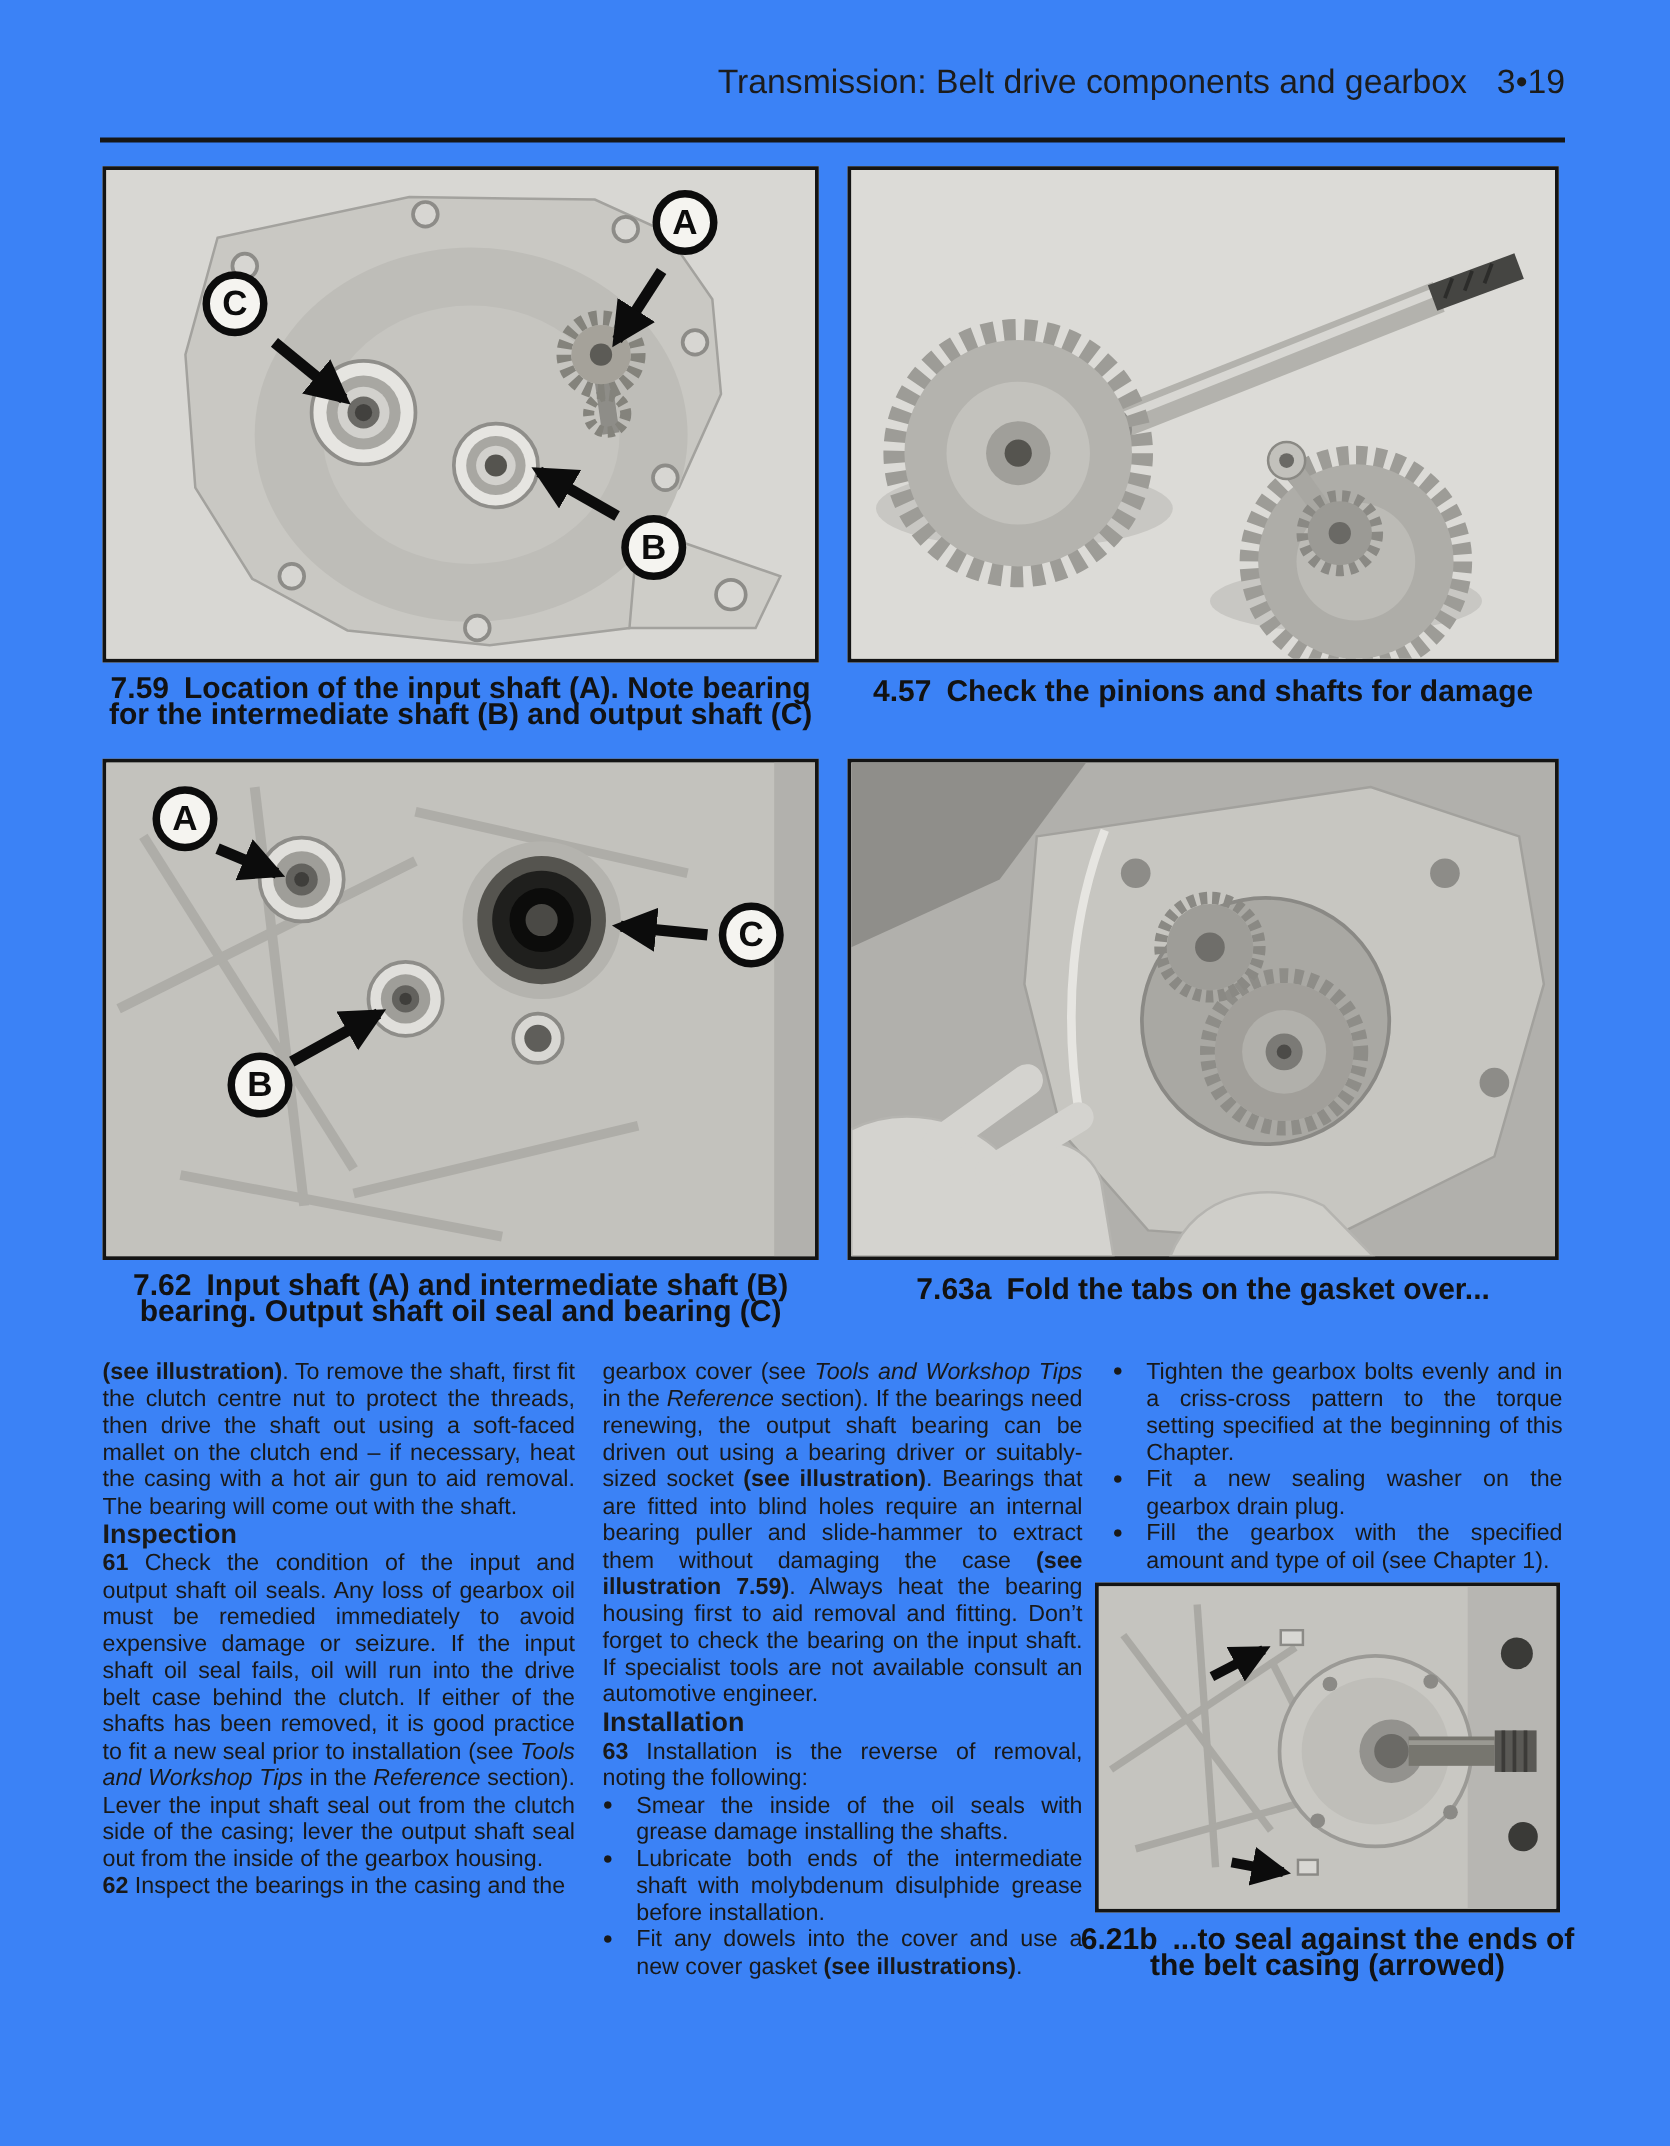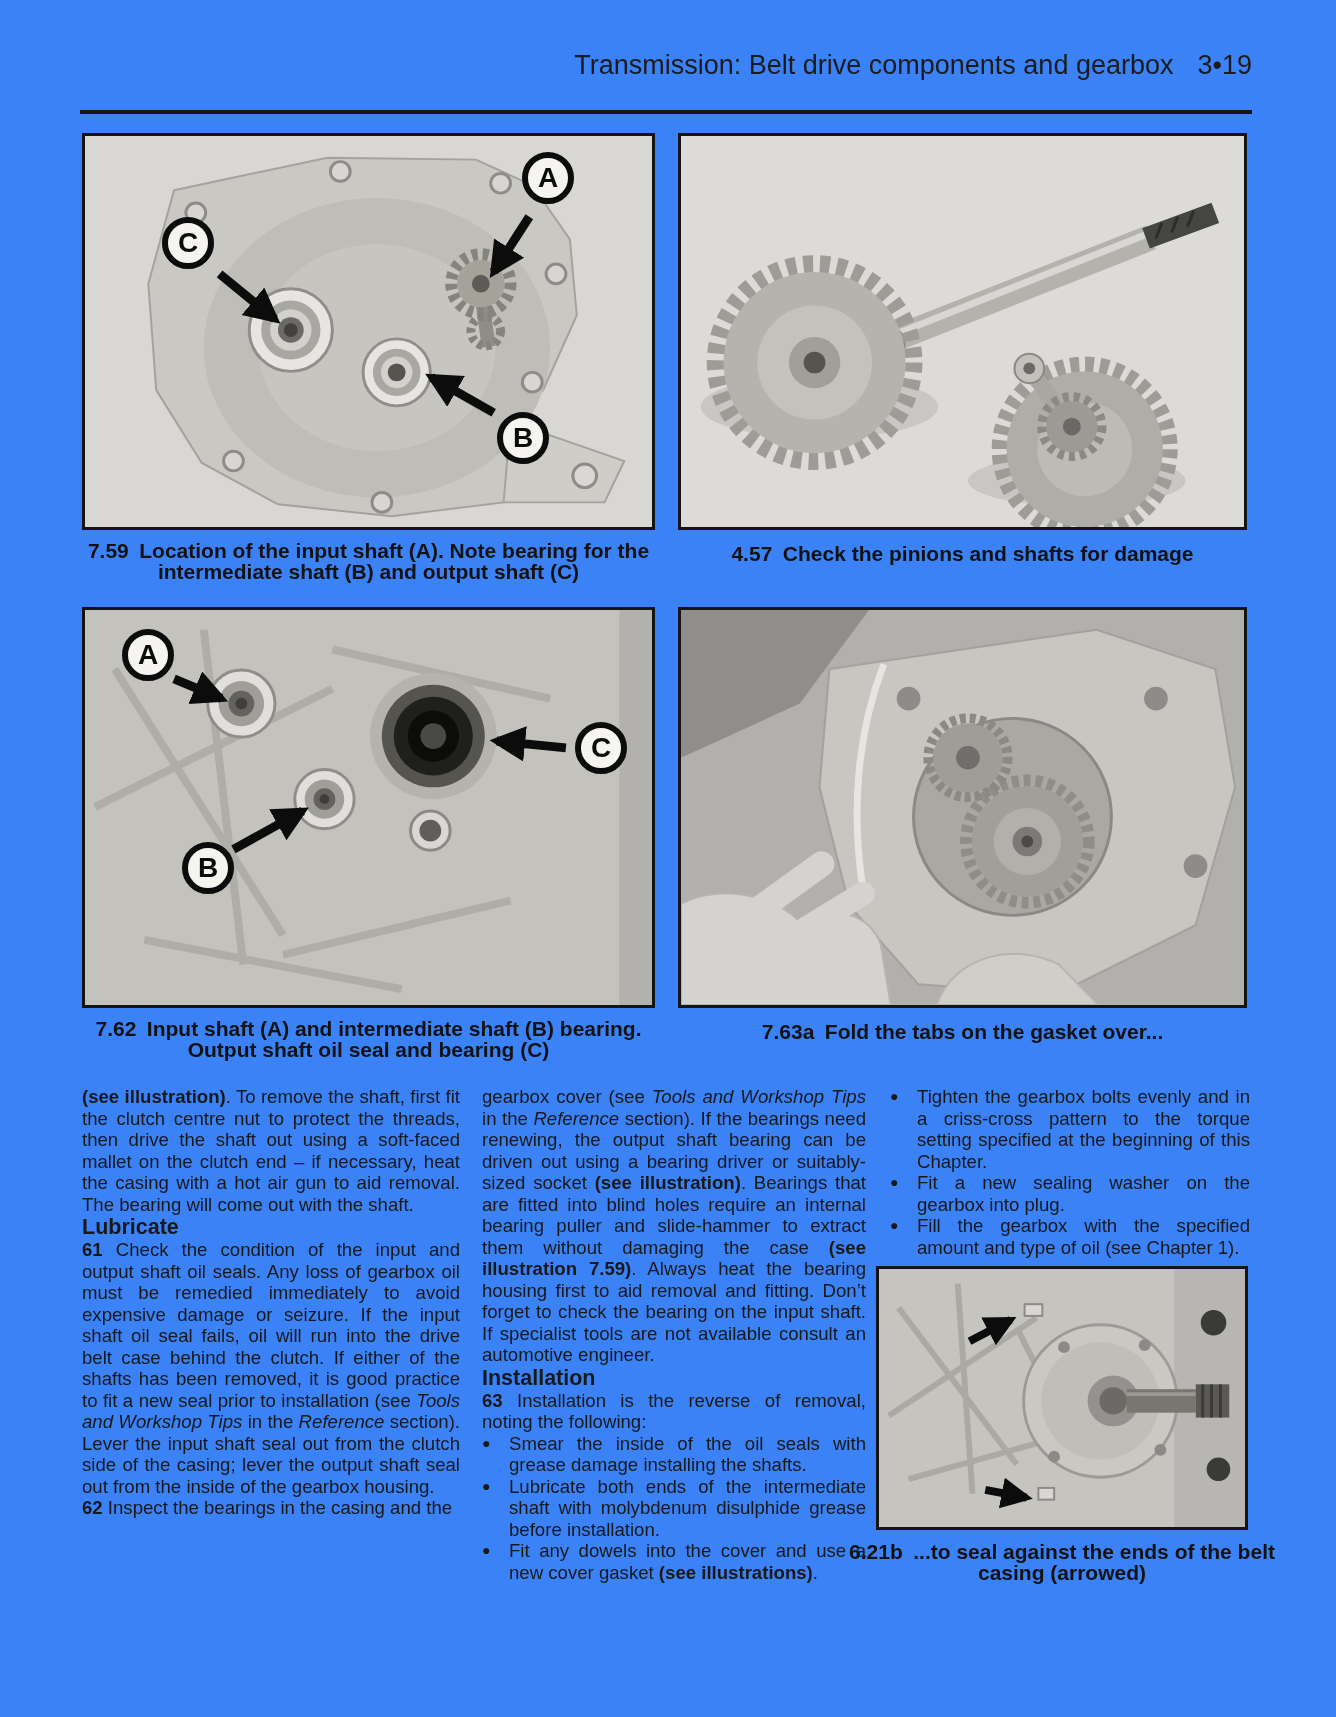--- a/index.html
+++ b/index.html
@@ -19,21 +19,21 @@
   }
   .photo svg{display:block;width:100%;height:100%;}
   .badge{
     position:absolute;width:52px;height:52px;box-sizing:border-box;
     border:6px solid #0c0c0c;border-radius:50%;background:#f5f4f0;
     display:flex;align-items:center;justify-content:center;
     font-weight:bold;font-size:28px;color:#0c0c0c;
   }
   .cap{
     position:absolute;text-align:center;font-weight:bold;
-    font-size:21px;line-height:20.5px;color:#121212;
+    font-size:24px;line-height:20.5px;color:#121212;
   }
   .col{
     position:absolute;font-size:18.6px;line-height:21.5px;
     text-align:justify;color:#191919;
   }
   .col p{margin:0;}
   .head{font-weight:bold;font-size:21.5px;line-height:24px;margin:9px 0 5px;text-align:left;}
   .b{font-weight:bold;}
   .i{font-style:italic;margin-top:46px;}
   .bullet-item{display:flex;}
@@ -234,21 +234,21 @@
         <path d="M258,401 C278,348 340,338 382,360 L422,401 Z" fill="#cfcec9" stroke="#b5b4b0" stroke-width="2"></path>
       </g>
     </svg>
   </div>
 
   <div class="cap" style="left:82px;top:1019px;width:573px;">7.62 Input shaft (A) and intermediate shaft (B) bearing. Output shaft oil seal and bearing (C)</div>
   <div class="cap" style="left:678px;top:1022px;width:569px;">7.63a Fold the tabs on the gasket over...</div>
 
   <div class="col" style="left:82px;top:1086px;width:378px;">
     <p><span class="b">(see illustration)</span><span>. To remove the shaft, first fit the clutch centre nut to protect the threads, then drive the shaft out using a soft-faced mallet on the clutch end – if necessary, heat the casing with a hot air gun to aid removal. The bearing will come out with the shaft.</span></p>
-    <p class="head">Lubricate</p>
+    <p class="head">Inspection</p>
     <p><span class="b">61</span><span> Check the condition of the input and output shaft oil seals. Any loss of gearbox oil must be remedied immediately to avoid expensive damage or seizure. If the input shaft oil seal fails, oil will run into the drive belt case behind the clutch. If either of the shafts has been removed, it is good practice to fit a new seal prior to installation (see </span><span class="i">Tools and Workshop Tips</span><span> in the </span><span class="i">Reference</span><span> section). Lever the input shaft seal out from the clutch side of the casing; lever the output shaft seal out from the inside of the gearbox housing.</span></p>
     <p><span class="b">62</span><span> Inspect the bearings in the casing and the</span></p>
   </div>
 
   <div class="col" style="left:482px;top:1086px;width:384px;">
     <p><span>gearbox cover (see </span><span class="i">Tools and Workshop Tips</span><span> in the </span><span class="i">Reference</span><span> section). If the bearings need renewing, the output shaft bearing can be driven out using a bearing driver or suitably-sized socket </span><span class="b">(see illustration)</span><span>. Bearings that are fitted into blind holes require an internal bearing puller and slide-hammer to extract them without damaging the case </span><span class="b">(see illustration 7.59)</span><span>. Always heat the bearing housing first to aid removal and fitting. Don’t forget to check the bearing on the input shaft. If specialist tools are not available consult an automotive engineer.</span></p>
     <p class="head">Installation</p>
     <p><span class="b">63</span><span> Installation is the reverse of removal, noting the following:</span></p>
     <div class="bullet-item">
       <span class="glyph">●</span>
@@ -264,21 +264,21 @@
     </div>
   </div>
 
   <div class="col" style="left:890px;top:1086px;width:360px;">
     <div class="bullet-item">
       <span class="glyph">●</span>
       <div class="txt">Tighten the gearbox bolts evenly and in a criss-cross pattern to the torque setting specified at the beginning of this Chapter.</div>
     </div>
     <div class="bullet-item">
       <span class="glyph">●</span>
-      <div class="txt">Fit a new sealing washer on the gearbox into plug.</div>
+      <div class="txt">Fit a new sealing washer on the gearbox drain plug.</div>
     </div>
     <div class="bullet-item">
       <span class="glyph">●</span>
       <div class="txt">Fill the gearbox with the specified amount and type of oil (see Chapter 1).</div>
     </div>
   </div>
 
   <div class="photo" style="left:876px;top:1266px;width:372px;height:264px;">
     <svg viewBox="0 0 372 264" preserveAspectRatio="none">
       <defs>

